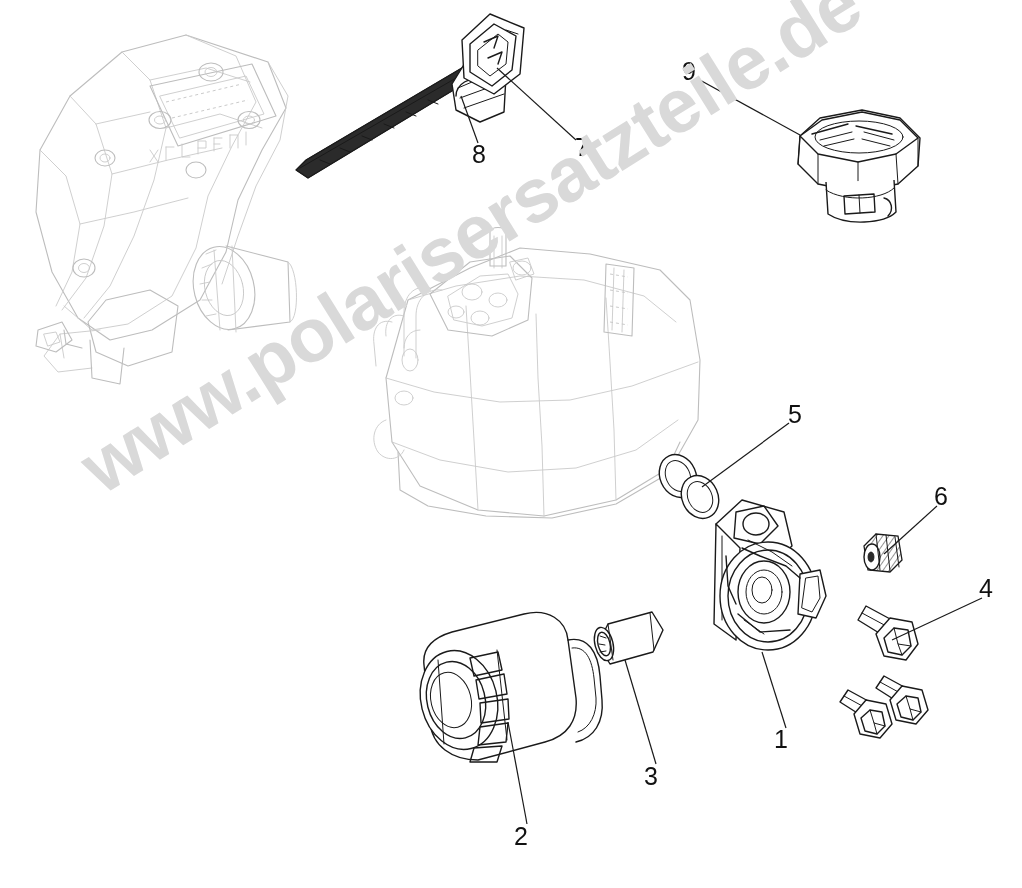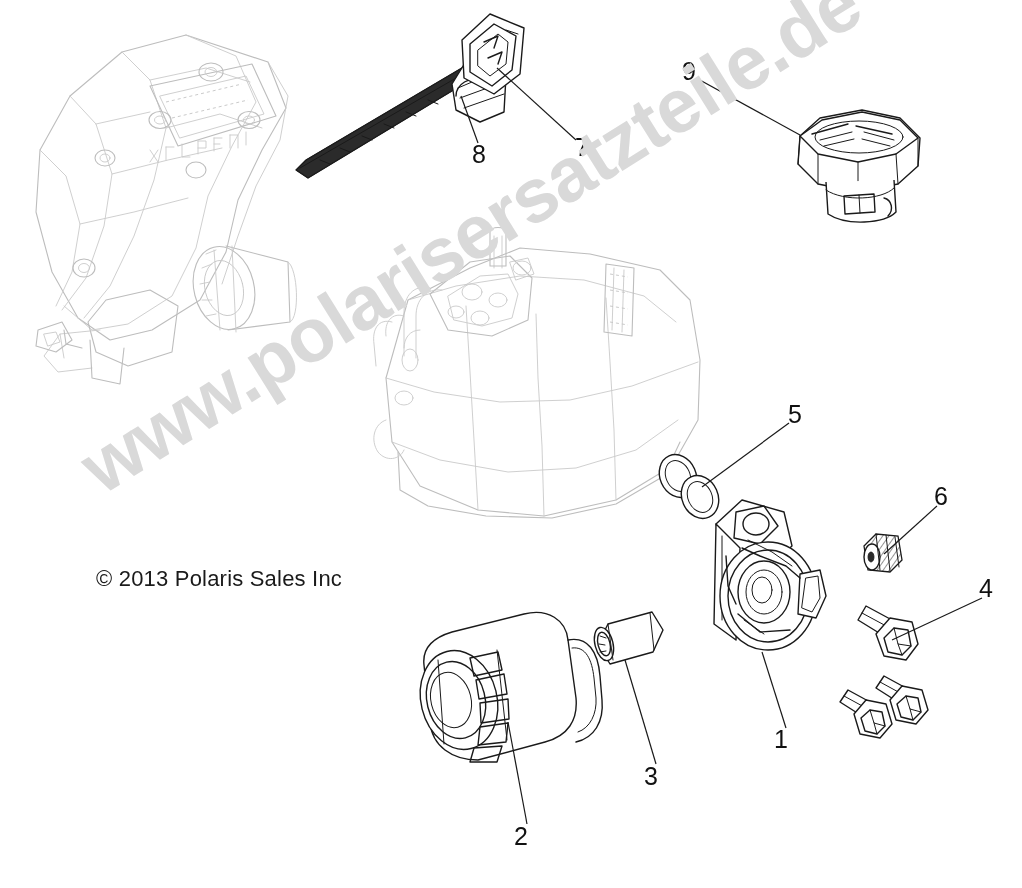--- a/index.html
+++ b/index.html
@@ -314,19 +314,18 @@
   <div class="callout-label" style="left:774px;top:727px;">1</div>
   <div class="callout-label" style="left:514px;top:824px;">2</div>
   <div class="callout-label" style="left:644px;top:764px;">3</div>
   <div class="callout-label" style="left:979px;top:576px;">4</div>
   <div class="callout-label" style="left:788px;top:402px;">5</div>
   <div class="callout-label" style="left:934px;top:484px;">6</div>
   <div class="callout-label" style="left:575px;top:135px;">7</div>
   <div class="callout-label" style="left:472px;top:142px;">8</div>
   <div class="callout-label" style="left:682px;top:59px;">9</div>
 
-  <div id="copyright-notice">© 2013 Polaris Sales Inc</div>
 
   <div id="watermark-layer">
     <div id="watermark-text">www.polarisersatzteile.de</div>
   </div>
 
 </div>
 
 </body></html>

